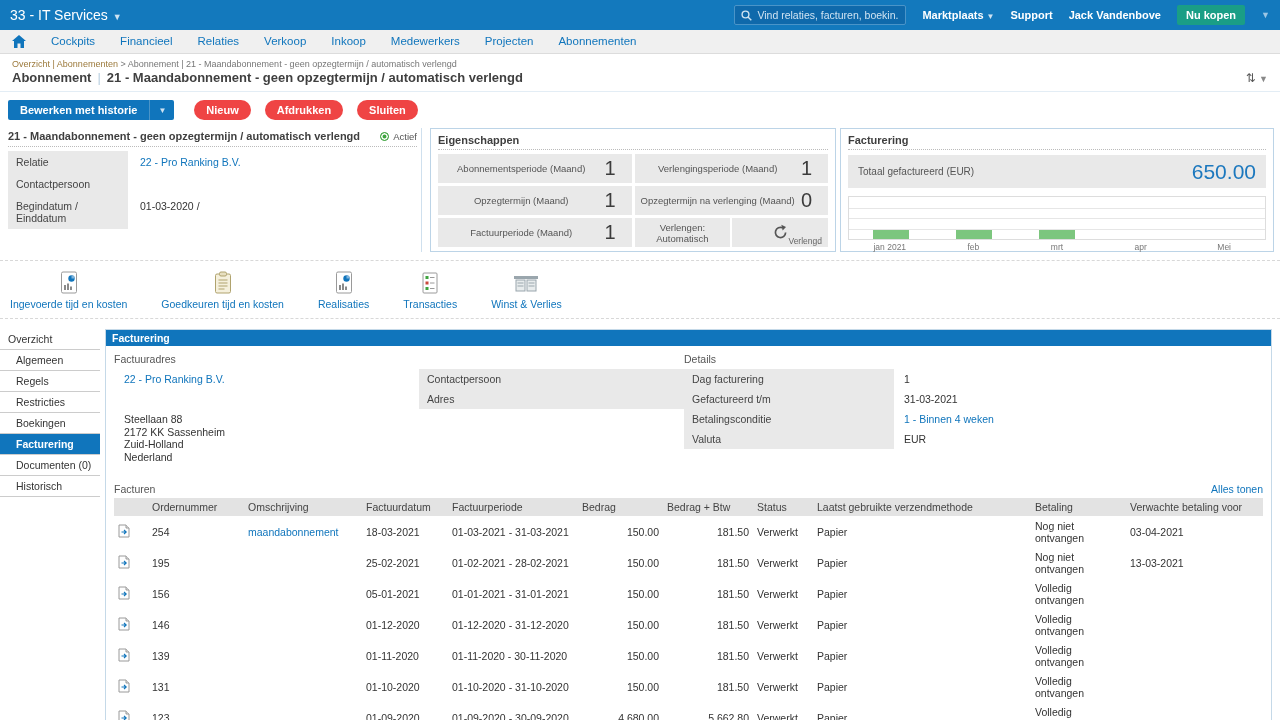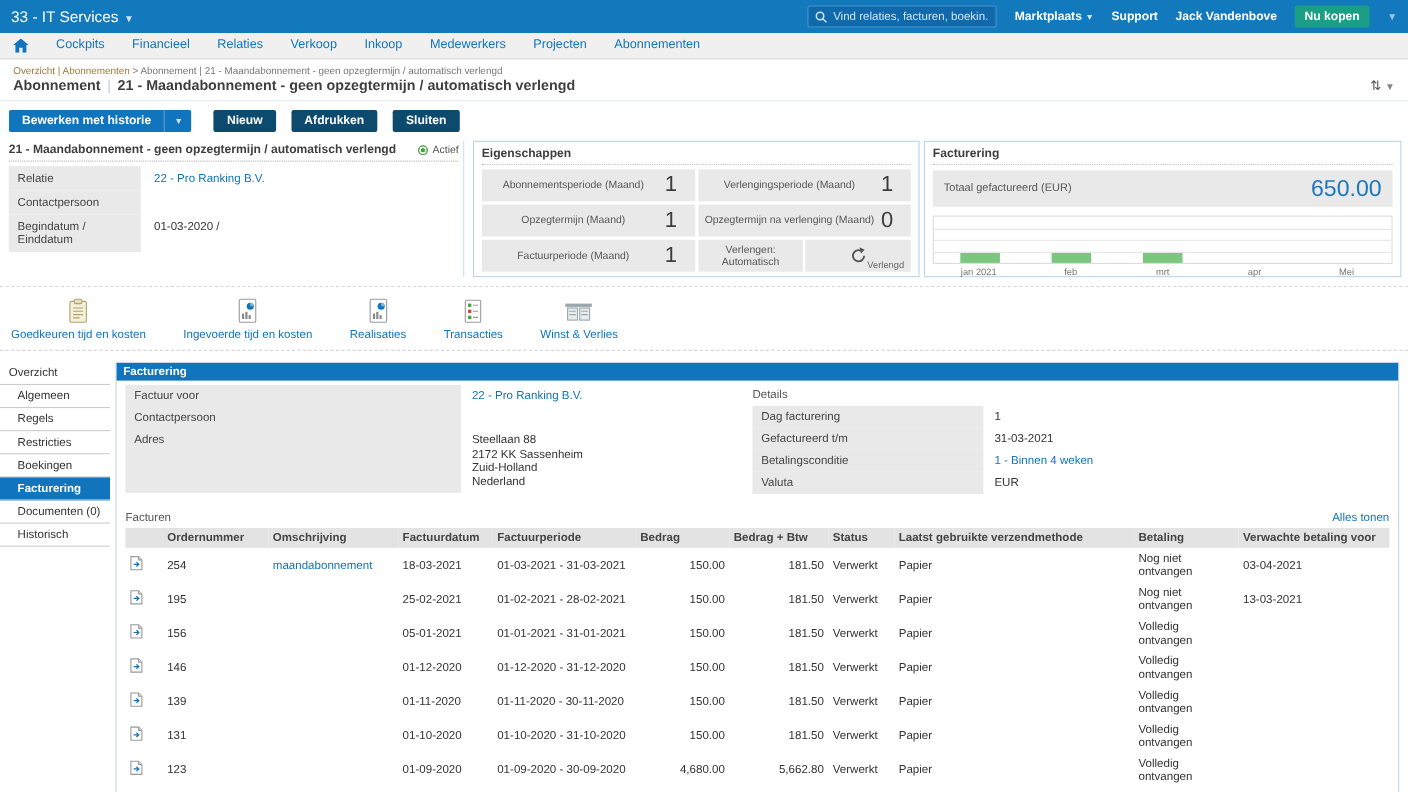--- a/index.html
+++ b/index.html
@@ -37,21 +37,21 @@
   .breadcrumb .bc-rest { color:#777; }
   .titlebar { display:flex; align-items:center; padding:1px 12px 6px 12px; border-bottom:1px solid #e3edf5; }
   .page-title { font-size:13px; font-weight:bold; color:#3f3f3f; }
   .page-title .sep { color:#b8cfe0; font-weight:normal; padding:0 6px; }
   .view-opts { margin-left:auto; color:#555; font-size:12px; cursor:pointer; }
   .view-opts .caret { font-size:9px; color:#888; }
 
   
   .toolbar { display:flex; align-items:center; padding:8px 12px 6px 8px; gap:14px; }
   .btn { border:none; border-radius:2px; font-size:11px; font-weight:bold; color:#fff; padding:4px 12px; cursor:pointer; font-family:inherit; }
-  .btn-gray { background:#0c4a6e; }
+  .btn-gray { background:#ef4444;border-radius:10px; }
   .split-btn { display:flex; border-radius:2px; overflow:hidden; margin-right:6px; }
   .split-btn .main { background:#1075bc; color:#fff; font-size:11px; font-weight:bold; padding:4px 12px; border:none; cursor:pointer; font-family:inherit; }
   .split-btn .arrow { background:#1075bc; color:#cfe3f2; border:none; border-left:1px solid #4a94c8; padding:4px 8px; font-size:8px; cursor:pointer; }
 
   
   .panels { position:relative; height:126px; margin:2px 8px 0 8px; }
   .panel-a { position:absolute; left:0; top:0; width:414px; height:124px; border-right:1px solid #cfe0ee; padding-right:4px; }
   .panel-a-head { display:flex; align-items:center; border-bottom:1px dotted #bbb; padding:2px 0 4px 0; }
   .panel-a-title { font-size:11px; font-weight:bold; color:#3f3f3f; }
   .status { margin-left:auto; display:flex; align-items:center; gap:4px; font-size:9.5px; color:#555; }
@@ -105,21 +105,21 @@
   .fgrid-r { grid-template-columns:210px 1fr; }
   .fgrid .fl { background:#e9e9e9; font-size:10.5px; color:#444; padding:4px 8px; }
   .fgrid .fv { font-size:10.5px; padding:4px 10px; }
   .addr div { line-height:12.5px; }
 
   
   .fact-head { display:flex; align-items:center; margin:16px 0 3px 0; }
   .fact-head .ft { font-size:10.5px; color:#555; }
   .fact-head .show-all { margin-left:auto; font-size:10.5px; }
   table.facturen { width:100%; border-collapse:collapse; table-layout:fixed; }
-  table.facturen th { background:#e3e3e3; font-weight:bold; font-size:10.5px; color:#444; text-align:left; padding:3px 4px; }
+  table.facturen th { background:#e3e3e3; font-weight:normal; font-size:10.5px; color:#444; text-align:left; padding:3px 4px; }
   table.facturen td { font-size:10.5px; color:#333; padding:3.5px 4px; }
   th.num, td.num { text-align:right; }
   .docicon { display:inline-block; width:12px; height:14px; cursor:pointer; }
 
   svg { display:block; }
 </style>
 </head>
 <body>
 
 <div class="topbar" data-name="topbar">
@@ -271,45 +271,45 @@
           <span data-name="chart-x-tick">feb</span>
           <span data-name="chart-x-tick">mrt</span>
           <span data-name="chart-x-tick">apr</span>
           <span data-name="chart-x-tick">Mei</span>
         </div>
     </div>
   </div>
 </div>
 
 <div class="shortcuts" data-name="shortcuts-bar">
+  <div class="shortcut" data-name="shortcut-ingevoerde-tijd-en-kosten">
+    <span data-name="document-chart-icon">
+      <svg width="20" height="24" viewBox="0 0 20 24">
+          <rect x="2.5" y="1" width="15" height="21" rx="1.5" fill="#fff" stroke="#9a9a9a"></rect>
+          <circle cx="12.5" cy="7.5" r="3.2" fill="#1075bc"></circle>
+          <path d="M12.5 7.5 L12.5 4.3 A3.2 3.2 0 0 1 15.7 7.5 Z" fill="#7fb4dc"></path>
+          <rect x="5" y="14" width="2" height="5" fill="#8a8a8a"></rect>
+          <rect x="8" y="12.5" width="2" height="6.5" fill="#8a8a8a"></rect>
+          <rect x="11" y="15.5" width="2" height="3.5" fill="#8a8a8a"></rect>
+        </svg>
+    </span>
+    <span class="sc-label" data-name="shortcut-label">Ingevoerde tijd en kosten</span>
+  </div>
   <div class="shortcut" data-name="shortcut-goedkeuren-tijd-en-kosten">
     <span data-name="clipboard-icon">
       <svg width="20" height="24" viewBox="0 0 20 24">
           <rect x="2.5" y="3" width="15" height="19" rx="1.5" fill="#f5f0dc" stroke="#b0a36e"></rect>
           <rect x="6.5" y="1" width="7" height="4" rx="1.5" fill="#e7dfc0" stroke="#b0a36e"></rect>
           <line x1="5.5" y1="9" x2="14.5" y2="9" stroke="#b0a36e"></line>
           <line x1="5.5" y1="12" x2="14.5" y2="12" stroke="#b0a36e"></line>
           <line x1="5.5" y1="15" x2="14.5" y2="15" stroke="#b0a36e"></line>
           <line x1="5.5" y1="18" x2="11.5" y2="18" stroke="#b0a36e"></line>
         </svg>
     </span>
     <span class="sc-label" data-name="shortcut-label">Goedkeuren tijd en kosten</span>
-  </div>
-  <div class="shortcut" data-name="shortcut-ingevoerde-tijd-en-kosten">
-    <span data-name="document-chart-icon">
-      <svg width="20" height="24" viewBox="0 0 20 24">
-          <rect x="2.5" y="1" width="15" height="21" rx="1.5" fill="#fff" stroke="#9a9a9a"></rect>
-          <circle cx="12.5" cy="7.5" r="3.2" fill="#1075bc"></circle>
-          <path d="M12.5 7.5 L12.5 4.3 A3.2 3.2 0 0 1 15.7 7.5 Z" fill="#7fb4dc"></path>
-          <rect x="5" y="14" width="2" height="5" fill="#8a8a8a"></rect>
-          <rect x="8" y="12.5" width="2" height="6.5" fill="#8a8a8a"></rect>
-          <rect x="11" y="15.5" width="2" height="3.5" fill="#8a8a8a"></rect>
-        </svg>
-    </span>
-    <span class="sc-label" data-name="shortcut-label">Ingevoerde tijd en kosten</span>
   </div>
   <div class="shortcut" data-name="shortcut-realisaties">
     <span data-name="document-chart-icon">
       <svg width="20" height="24" viewBox="0 0 20 24">
           <rect x="2.5" y="1" width="15" height="21" rx="1.5" fill="#fff" stroke="#9a9a9a"></rect>
           <circle cx="12.5" cy="7.5" r="3.2" fill="#1075bc"></circle>
           <path d="M12.5 7.5 L12.5 4.3 A3.2 3.2 0 0 1 15.7 7.5 Z" fill="#7fb4dc"></path>
           <rect x="5" y="14" width="2" height="5" fill="#8a8a8a"></rect>
           <rect x="8" y="12.5" width="2" height="6.5" fill="#8a8a8a"></rect>
           <rect x="11" y="15.5" width="2" height="3.5" fill="#8a8a8a"></rect>
@@ -357,22 +357,22 @@
     <div class="side-tab active" data-name="tab-facturering">Facturering</div>
     <div class="side-tab" data-name="tab-documenten">Documenten (0)</div>
     <div class="side-tab" data-name="tab-historisch">Historisch</div>
   </div>
 
   <div class="card" data-name="facturering-detail-card">
     <div class="card-head" data-name="card-header">Facturering</div>
     <div class="card-body">
       <div class="form-cols">
         <div class="form-left">
+          <div class="sect-title" data-name="factuuradres-title">Factuuradres</div>
           <div class="fgrid fgrid-l">
-            <div class="fl" data-name="factuur-voor-label">Factuur voor</div>
             <div class="fv"><a class="lnk" data-name="factuur-voor-link">22 - Pro Ranking B.V.</a></div>
             <div class="fl" data-name="contactpersoon-label">Contactpersoon</div>
             <div class="fv" data-name="contactpersoon-value"></div>
             <div class="fl" data-name="adres-label">Adres</div>
             <div class="fv addr" data-name="adres-value">
               <div data-name="adres-line">Steellaan 88</div>
               <div data-name="adres-line">2172 KK Sassenheim</div>
               <div data-name="adres-line">Zuid-Holland</div>
               <div data-name="adres-line">Nederland</div>
             </div>

